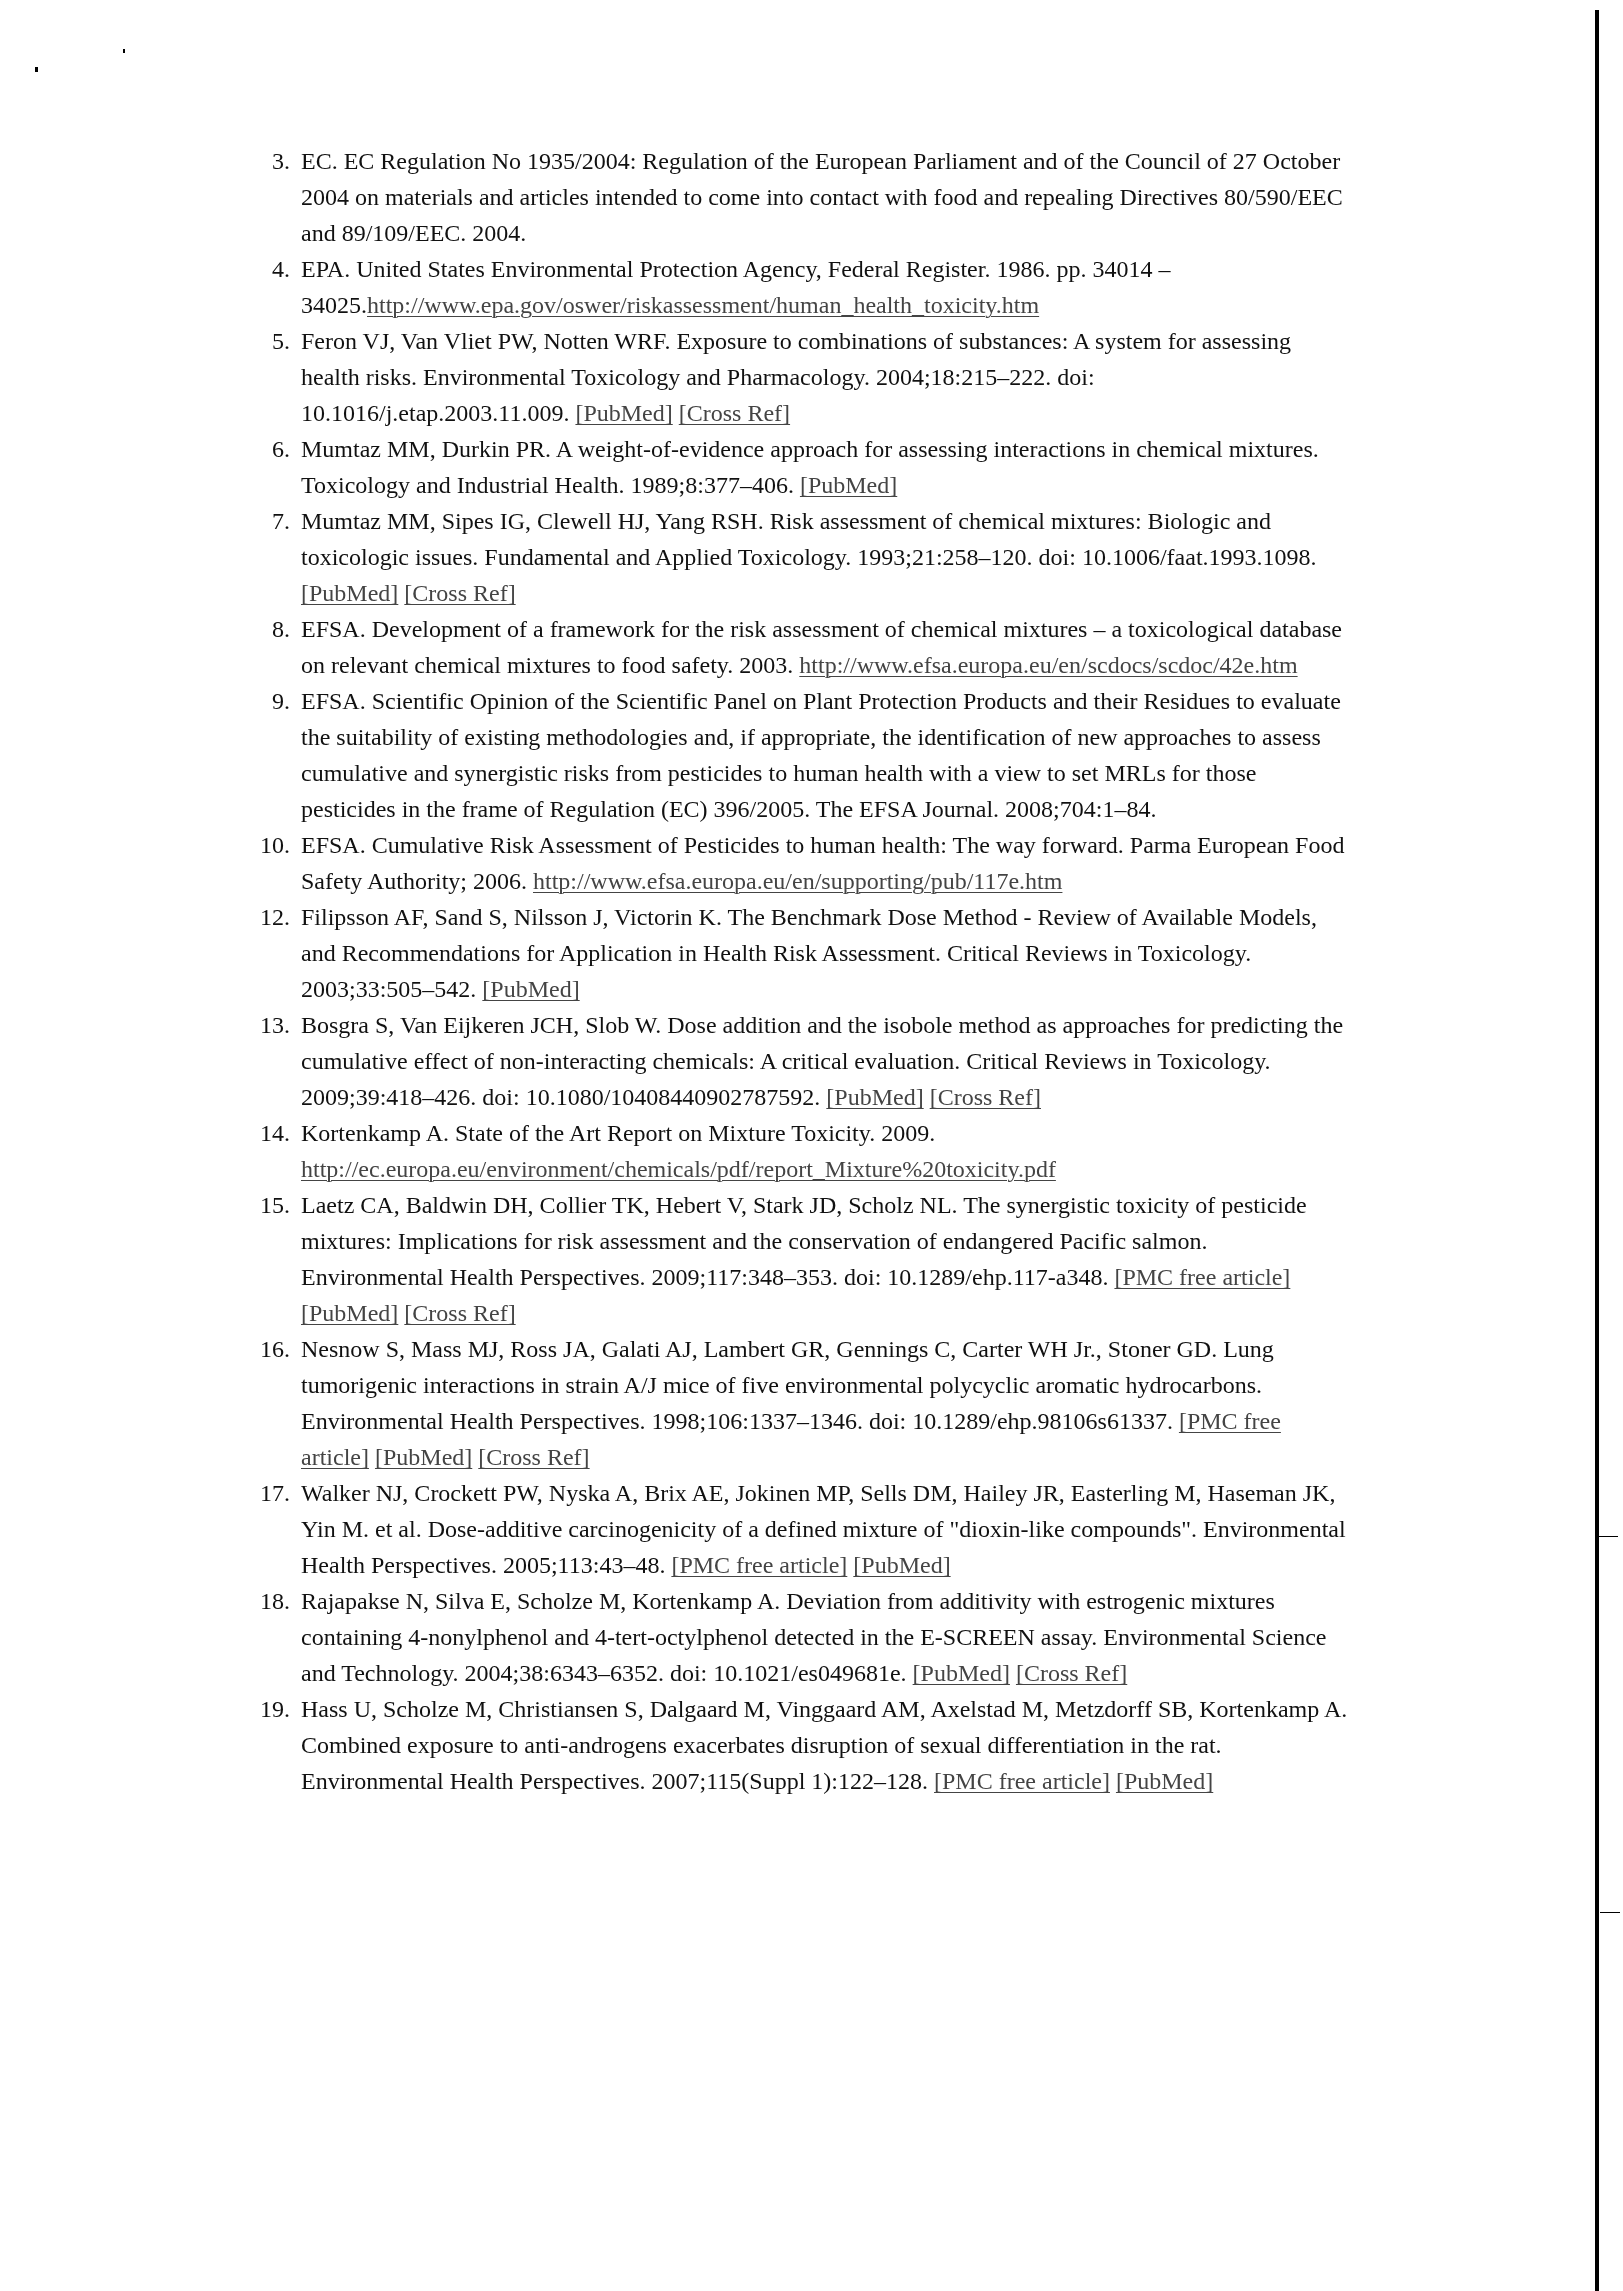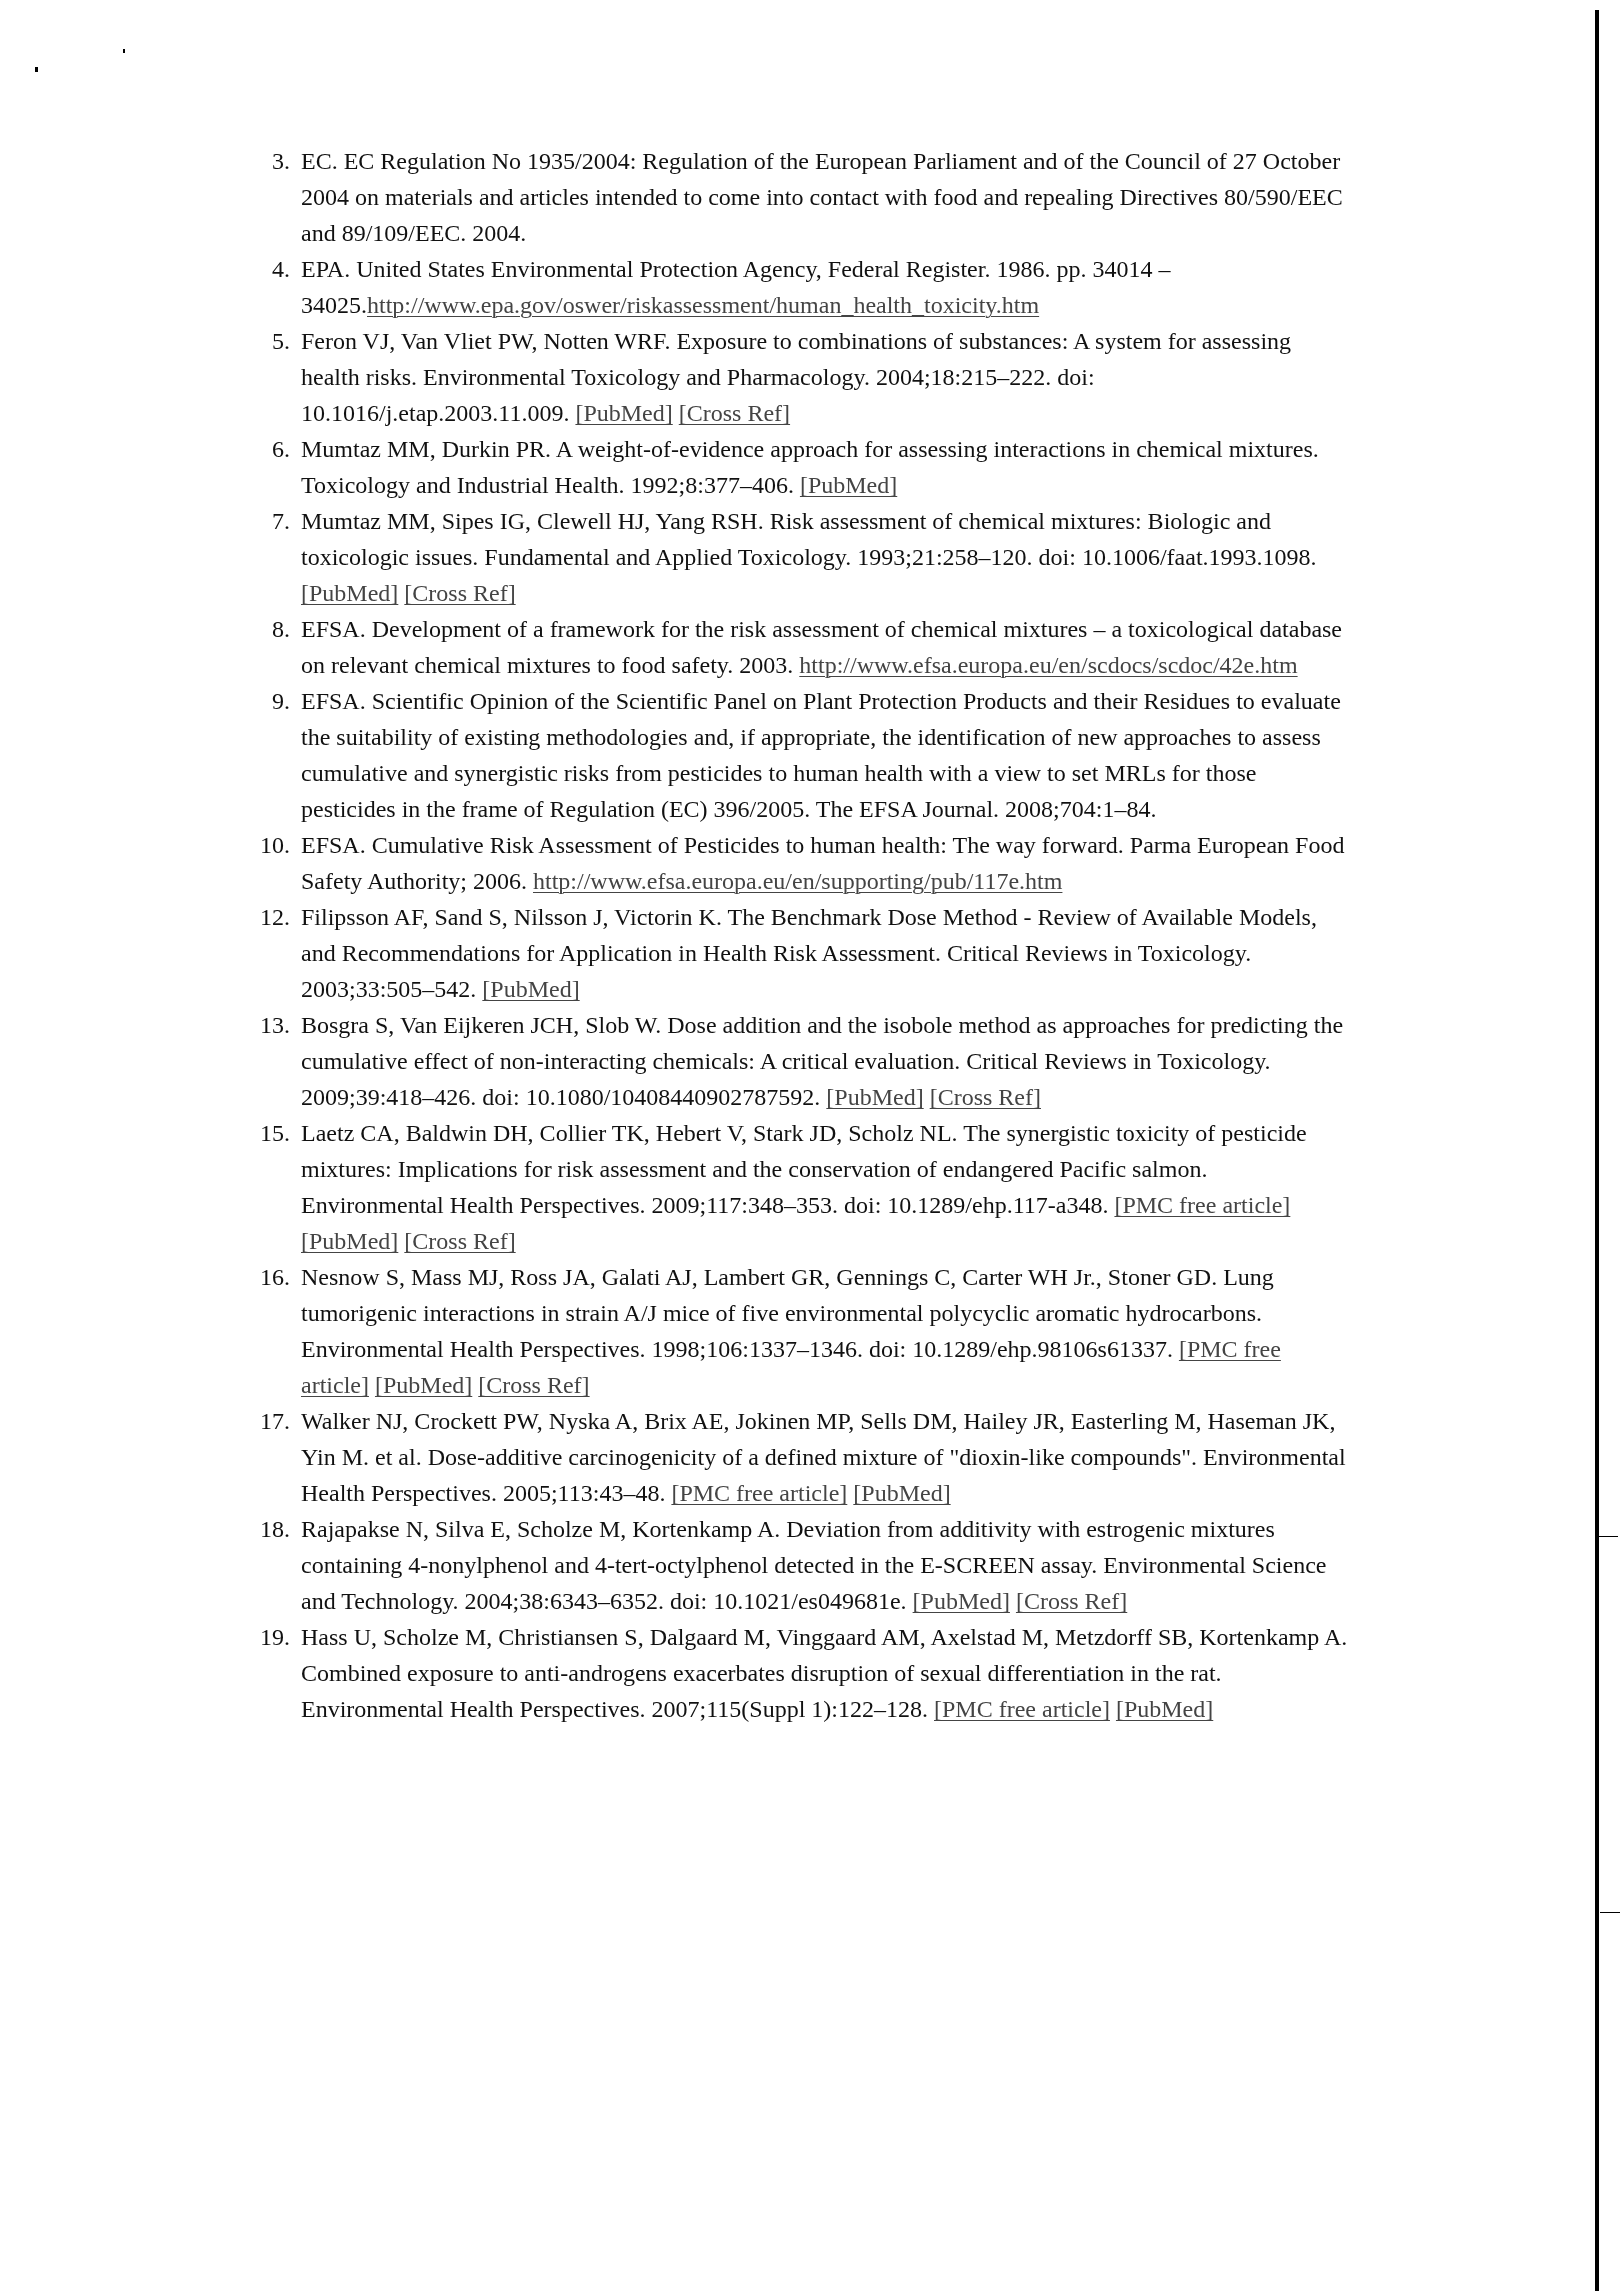--- a/index.html
+++ b/index.html
@@ -38,27 +38,28 @@
 <body>
 
 <div class="page">
   <div class="speck" style="left:35px;top:67px;width:2.9px;height:4.9px;"></div>
   <div class="speck" style="left:123px;top:49px;width:2px;height:3.9px;"></div>
 
   <ol class="ref-list" id="ref-list">
       <li class="ref"><span class="ref-num">3.</span><span class="ref-text">EC. EC Regulation No 1935/2004: Regulation of the European Parliament and of the Council of 27 October 2004 on materials and articles intended to come into contact with food and repealing Directives 80/590/EEC and 89/109/EEC. 2004.</span></li>
       <li class="ref"><span class="ref-num">4.</span><span class="ref-text">EPA. United States Environmental Protection Agency, Federal Register. 1986. pp. 34014 –34025.</span><span class="link">http://www.epa.gov/oswer/riskassessment/human_health_toxicity.htm</span></li>
       <li class="ref"><span class="ref-num">5.</span><span class="ref-text">Feron VJ, Van Vliet PW, Notten WRF. Exposure to combinations of substances: A system for assessing health risks. Environmental Toxicology and Pharmacology. 2004;18:215–222. doi: 10.1016/j.etap.2003.11.009. </span><span class="link">[PubMed]</span> <span class="link">[Cross Ref]</span></li>
-      <li class="ref"><span class="ref-num">6.</span><span class="ref-text">Mumtaz MM, Durkin PR. A weight-of-evidence approach for assessing interactions in chemical mixtures. Toxicology and Industrial Health. 1992;8:377–406. </span><span class="link">[PubMed]</span></li>
+      <li class="ref"><span class="ref-num">6.</span><span class="ref-text">Mumtaz MM, Durkin PR. A weight-of-evidence approach for assessing interactions in chemical mixtures. Toxicology and Industrial Health. 1989;8:377–406. </span><span class="link">[PubMed]</span></li>
       <li class="ref"><span class="ref-num">7.</span><span class="ref-text">Mumtaz MM, Sipes IG, Clewell HJ, Yang RSH. Risk assessment of chemical mixtures: Biologic and toxicologic issues. Fundamental and Applied Toxicology. 1993;21:258–120. doi: 10.1006/faat.1993.1098. </span><span class="link">[PubMed]</span> <span class="link">[Cross Ref]</span></li>
       <li class="ref"><span class="ref-num">8.</span><span class="ref-text">EFSA. Development of a framework for the risk assessment of chemical mixtures – a toxicological database on relevant chemical mixtures to food safety. 2003. </span><span class="link">http://www.efsa.europa.eu/en/scdocs/scdoc/42e.htm</span></li>
       <li class="ref"><span class="ref-num">9.</span><span class="ref-text">EFSA. Scientific Opinion of the Scientific Panel on Plant Protection Products and their Residues to evaluate the suitability of existing methodologies and, if appropriate, the identification of new approaches to assess cumulative and synergistic risks from pesticides to human health with a view to set MRLs for those pesticides in the frame of Regulation (EC) 396/2005. The EFSA Journal. 2008;704:1–84.</span></li>
       <li class="ref"><span class="ref-num">10.</span><span class="ref-text">EFSA. Cumulative Risk Assessment of Pesticides to human health: The way forward. Parma European Food Safety Authority; 2006. </span><span class="link">http://www.efsa.europa.eu/en/supporting/pub/117e.htm</span></li>
       <li class="ref"><span class="ref-num">12.</span><span class="ref-text">Filipsson AF, Sand S, Nilsson J, Victorin K. The Benchmark Dose Method - Review of Available Models, and Recommendations for Application in Health Risk Assessment. Critical Reviews in Toxicology. 2003;33:505–542. </span><span class="link">[PubMed]</span></li>
       <li class="ref"><span class="ref-num">13.</span><span class="ref-text">Bosgra S, Van Eijkeren JCH, Slob W. Dose addition and the isobole method as approaches for predicting the cumulative effect of non-interacting chemicals: A critical evaluation. Critical Reviews in Toxicology. 2009;39:418–426. doi: 10.1080/10408440902787592. </span><span class="link">[PubMed]</span> <span class="link">[Cross Ref]</span></li>
+      <li class="ref"><span class="ref-num">14.</span><span class="ref-text">Kortenkamp A. State of the Art Report on Mixture Toxicity. 2009. </span><span class="link">http://ec.europa.eu/environment/chemicals/pdf/report_Mixture%20toxicity.pdf</span></li>
       <li class="ref"><span class="ref-num">15.</span><span class="ref-text">Laetz CA, Baldwin DH, Collier TK, Hebert V, Stark JD, Scholz NL. The synergistic toxicity of pesticide mixtures: Implications for risk assessment and the conservation of endangered Pacific salmon. Environmental Health Perspectives. 2009;117:348–353. doi: 10.1289/ehp.117-a348. </span><span class="link">[PMC free article]</span> <span class="link">[PubMed]</span> <span class="link">[Cross Ref]</span></li>
       <li class="ref"><span class="ref-num">16.</span><span class="ref-text">Nesnow S, Mass MJ, Ross JA, Galati AJ, Lambert GR, Gennings C, Carter WH Jr., Stoner GD. Lung tumorigenic interactions in strain A/J mice of five environmental polycyclic aromatic hydrocarbons. Environmental Health Perspectives. 1998;106:1337–1346. doi: 10.1289/ehp.98106s61337. </span><span class="link">[PMC free article]</span> <span class="link">[PubMed]</span> <span class="link">[Cross Ref]</span></li>
       <li class="ref"><span class="ref-num">17.</span><span class="ref-text">Walker NJ, Crockett PW, Nyska A, Brix AE, Jokinen MP, Sells DM, Hailey JR, Easterling M, Haseman JK, Yin M. et al. Dose-additive carcinogenicity of a defined mixture of "dioxin-like compounds". Environmental Health Perspectives. 2005;113:43–48. </span><span class="link">[PMC free article]</span> <span class="link">[PubMed]</span></li>
       <li class="ref"><span class="ref-num">18.</span><span class="ref-text">Rajapakse N, Silva E, Scholze M, Kortenkamp A. Deviation from additivity with estrogenic mixtures containing 4-nonylphenol and 4-tert-octylphenol detected in the E-SCREEN assay. Environmental Science and Technology. 2004;38:6343–6352. doi: 10.1021/es049681e. </span><span class="link">[PubMed]</span> <span class="link">[Cross Ref]</span></li>
       <li class="ref"><span class="ref-num">19.</span><span class="ref-text">Hass U, Scholze M, Christiansen S, Dalgaard M, Vinggaard AM, Axelstad M, Metzdorff SB, Kortenkamp A. Combined exposure to anti-androgens exacerbates disruption of sexual differentiation in the rat. Environmental Health Perspectives. 2007;115(Suppl 1):122–128. </span><span class="link">[PMC free article]</span> <span class="link">[PubMed]</span></li>
     </ol>
 
   <div class="edge-line"></div>
   <div class="edge-tick" style="left:1598px;top:1536px;"></div>
   <div class="edge-tick" style="left:1600px;top:1912px;"></div>

